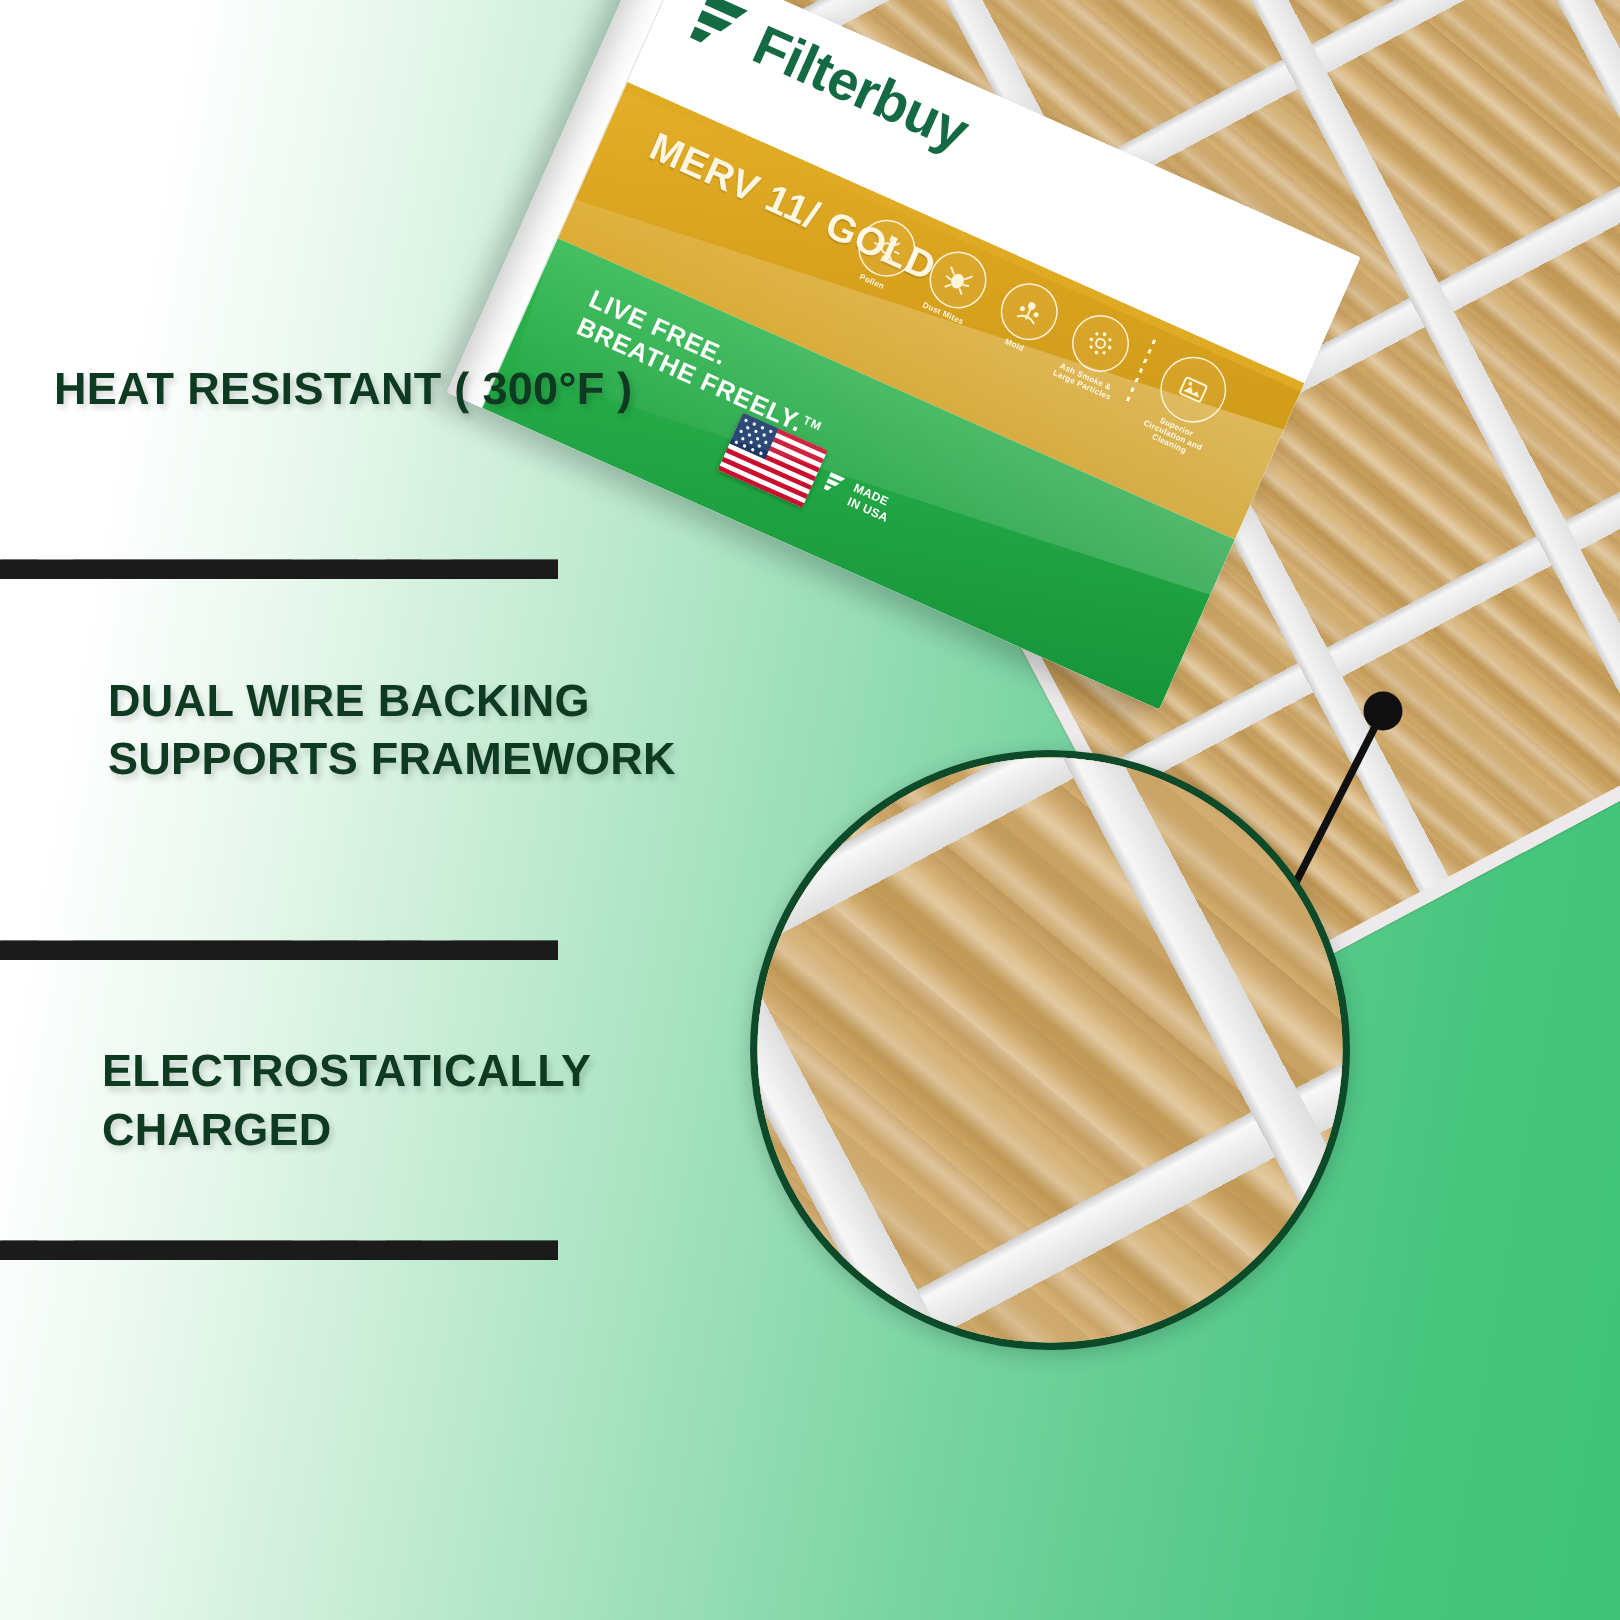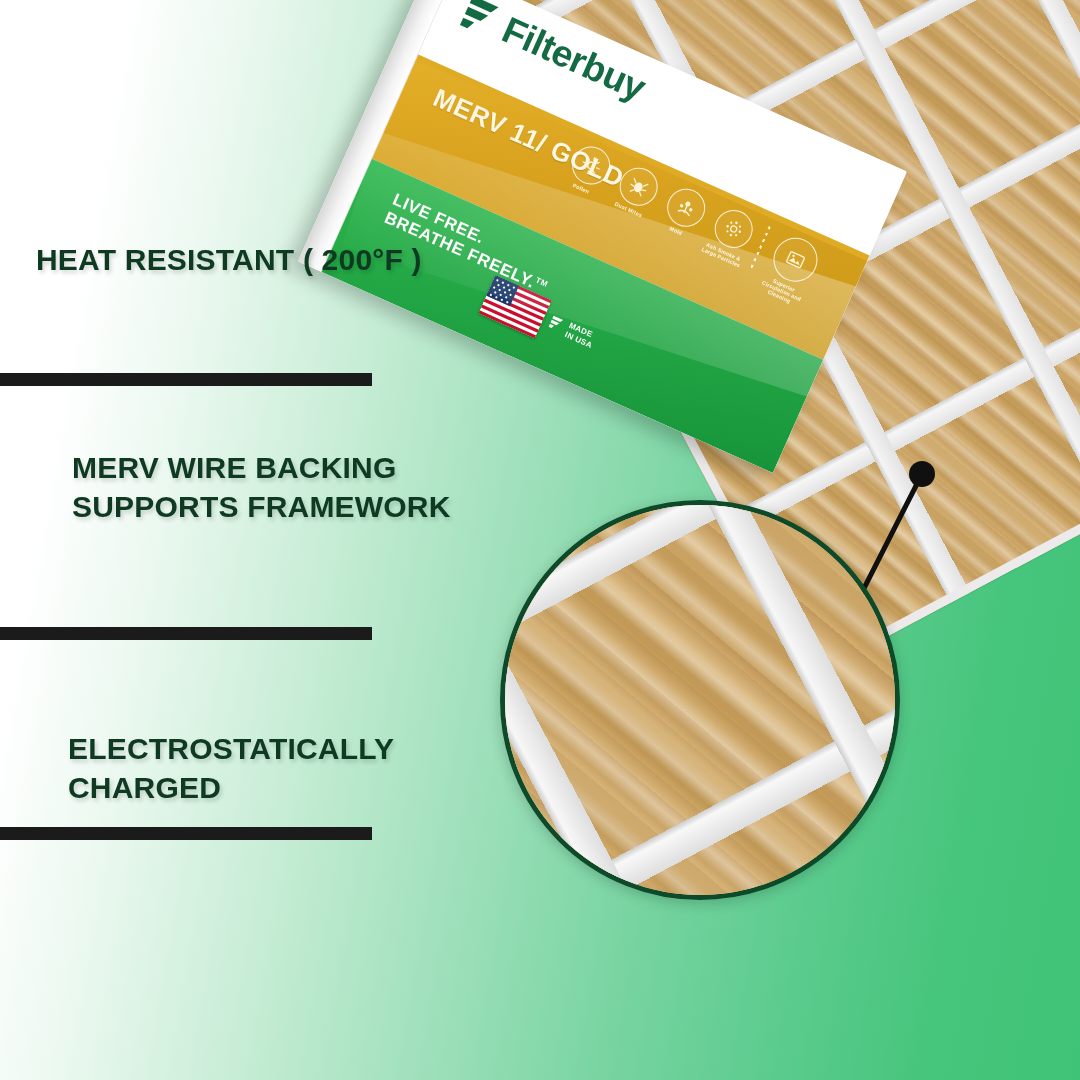--- a/index.html
+++ b/index.html
@@ -239,21 +239,21 @@
   }
 
   .feature {
     position:absolute;
     font-size:30px; font-weight:700; color:#0e3a22;
     line-height:1.30; letter-spacing:0.2px;
     text-shadow:2px 3px 4px rgba(0,0,0,0.16);
   }
   .f1 { left:36px; top:240px; width:420px; }
   .f2 { left:72px; top:448px; width:420px; }
-  .f3 { left:68px; top:695px; width:430px;margin-top:34px; }
+  .f3 { left:68px; top:695px; width:430px; }
   .f4 { left:68px; top:893px; width:520px; }
 
   .divider {
     position:absolute; left:0; height:13px;
     background-image:
       linear-gradient(to right,#1b1b1b,#1b1b1b);
     background-repeat:no-repeat;
   }
   .divider svg { display:block; }
 </style>
@@ -442,35 +442,35 @@
     <div class="magnifier">
       <div class="mag-inner"></div>
       <div class="mag-grid"></div>
     </div>
 
   </div>
 
   <div class="text-col">
 
 
-    <div class="feature f1">HEAT RESISTANT ( 200°F )</div>
+    <div class="feature f1">HEAT RESISTANT ( 300°F )</div>
 
     <div class="divider" style="top:373px;">
       <svg width="372" height="13" viewBox="0 0 372 13" aria-hidden="true">
         <g fill="#1b1b1b">
           <rect x="0" y="0" width="26" height="13" rx="1.5"></rect>
           <rect x="48" y="0" width="148" height="13" rx="1.5"></rect>
           <rect x="212" y="0" width="28" height="13" rx="1.5"></rect>
           <rect x="256" y="0" width="26" height="13" rx="1.5"></rect>
           <rect x="300" y="0" width="148" height="13" rx="1.5"></rect>
         </g>
       </svg>
     </div>
 
-    <div class="feature f2">MERV WIRE BACKING SUPPORTS FRAMEWORK</div>
+    <div class="feature f2">DUAL WIRE BACKING SUPPORTS FRAMEWORK</div>
 
     <div class="divider" style="top:627px;">
       <svg width="372" height="13" viewBox="0 0 372 13" aria-hidden="true">
         <g fill="#1b1b1b">
           <rect x="0" y="0" width="26" height="13" rx="1.5"></rect>
           <rect x="48" y="0" width="148" height="13" rx="1.5"></rect>
           <rect x="212" y="0" width="28" height="13" rx="1.5"></rect>
           <rect x="256" y="0" width="26" height="13" rx="1.5"></rect>
           <rect x="300" y="0" width="148" height="13" rx="1.5"></rect>
         </g>

